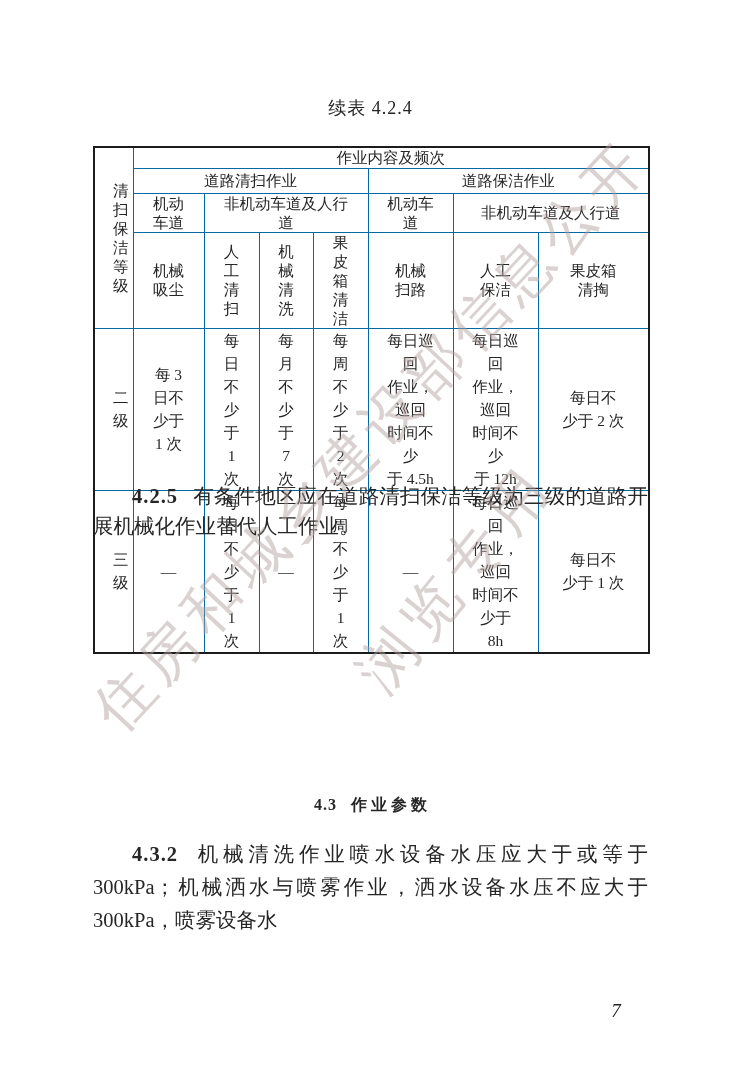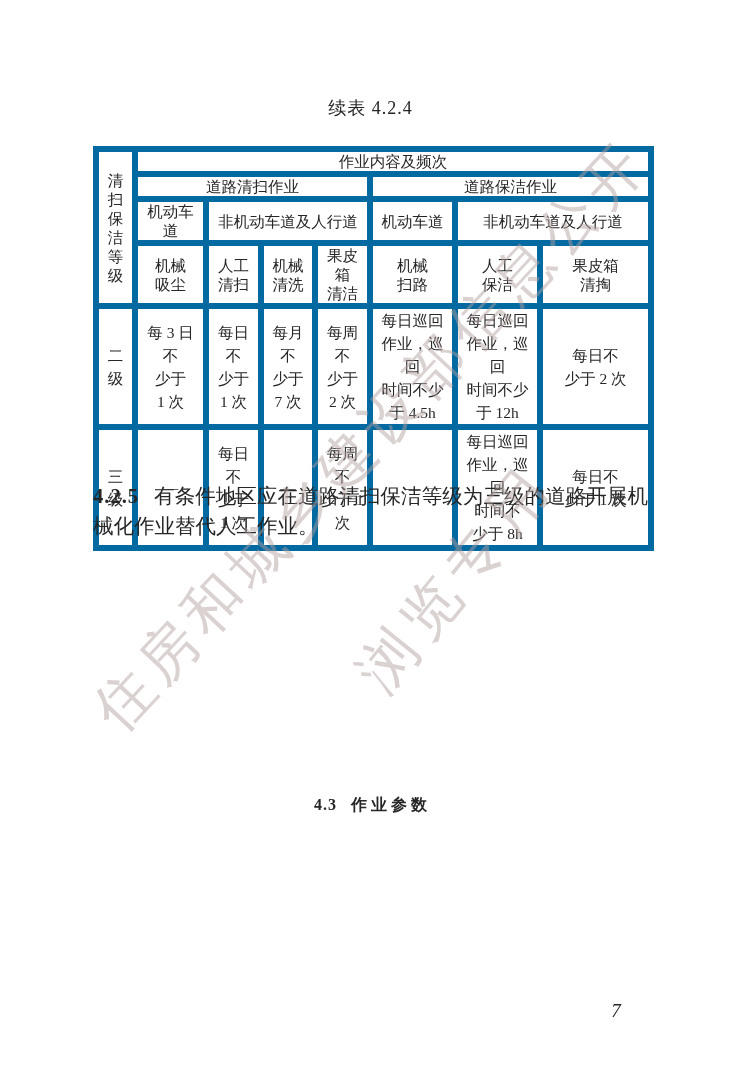--- a/index.html
+++ b/index.html
@@ -40,24 +40,24 @@
     letter-spacing:1px;
   }
   
   .tbl-wrap{position:absolute;left:93px;top:146px;width:555px;}
   table.spec{
     border-collapse:collapse;
     width:555px;
     table-layout:fixed;
   }
   table.spec td{
-    border:6px solid #0369a1;
+    border:1px solid #0369a1;
     text-align:center;
     vertical-align:middle;
-    padding:0 2px;
+    padding:0 18px;
     font-size:15.5px;
     line-height:19px;
     white-space:pre-line;
   }
   table.spec{border:2px solid #1c1c1c;}
   table.spec tr.data td{line-height:23px;}
   
   .tbl-note{
     position:absolute;
     left:110px;top:455px;width:538px;
@@ -70,20 +70,21 @@
     font-size:20.5px;
     text-align:justify;
   }
   .block1{top:481px;line-height:30px;}
   .block2{top:838px;line-height:33px;}
   .clause{margin:0;}
   .clause .num{
     font-weight:bold;
     padding-right:15px;
     letter-spacing:1px;
+    margin-left:39px;
   }
   .section-heading{
     position:absolute;
     left:93px;top:795px;width:555px;
     text-align:center;
     font-size:16px;
     font-weight:bold;
   }
   .section-heading .num{padding-right:14px;letter-spacing:1px;}
   
@@ -199,17 +200,18 @@
 
   <div class="clauses block1">
     <p class="clause"><span class="num">4.2.5</span><span>有条件地区应在道路清扫保洁等级为三级的道路开展机械化作业替代人工作业。</span></p>
   </div>
 
   <div class="section-heading">
     <span class="num">4.3</span><span>作 业 参 数</span>
   </div>
 
   <div class="clauses block2">
+    <p class="clause"><span class="num">4.3.2</span><span>机械清洗作业喷水设备水压应大于或等于 300kPa；机械洒水与喷雾作业，洒水设备水压不应大于 300kPa，喷雾设备水</span></p>
   </div>
 
   <div class="page-num">7</div>
 
 </div>
 
 </body></html>

